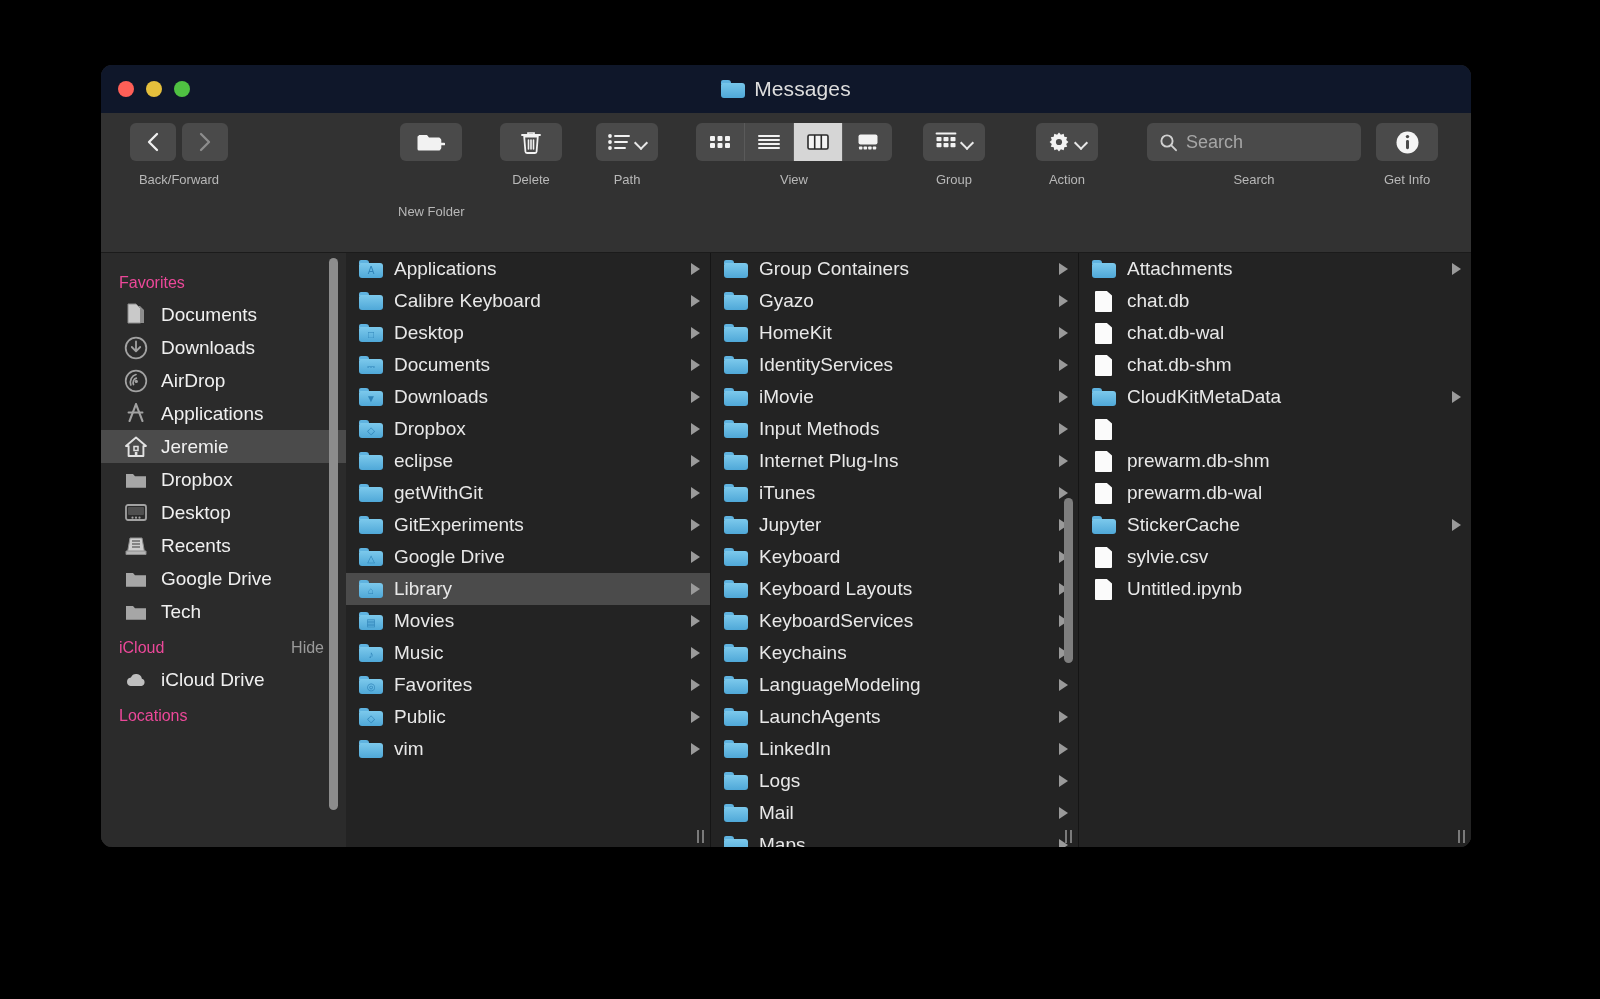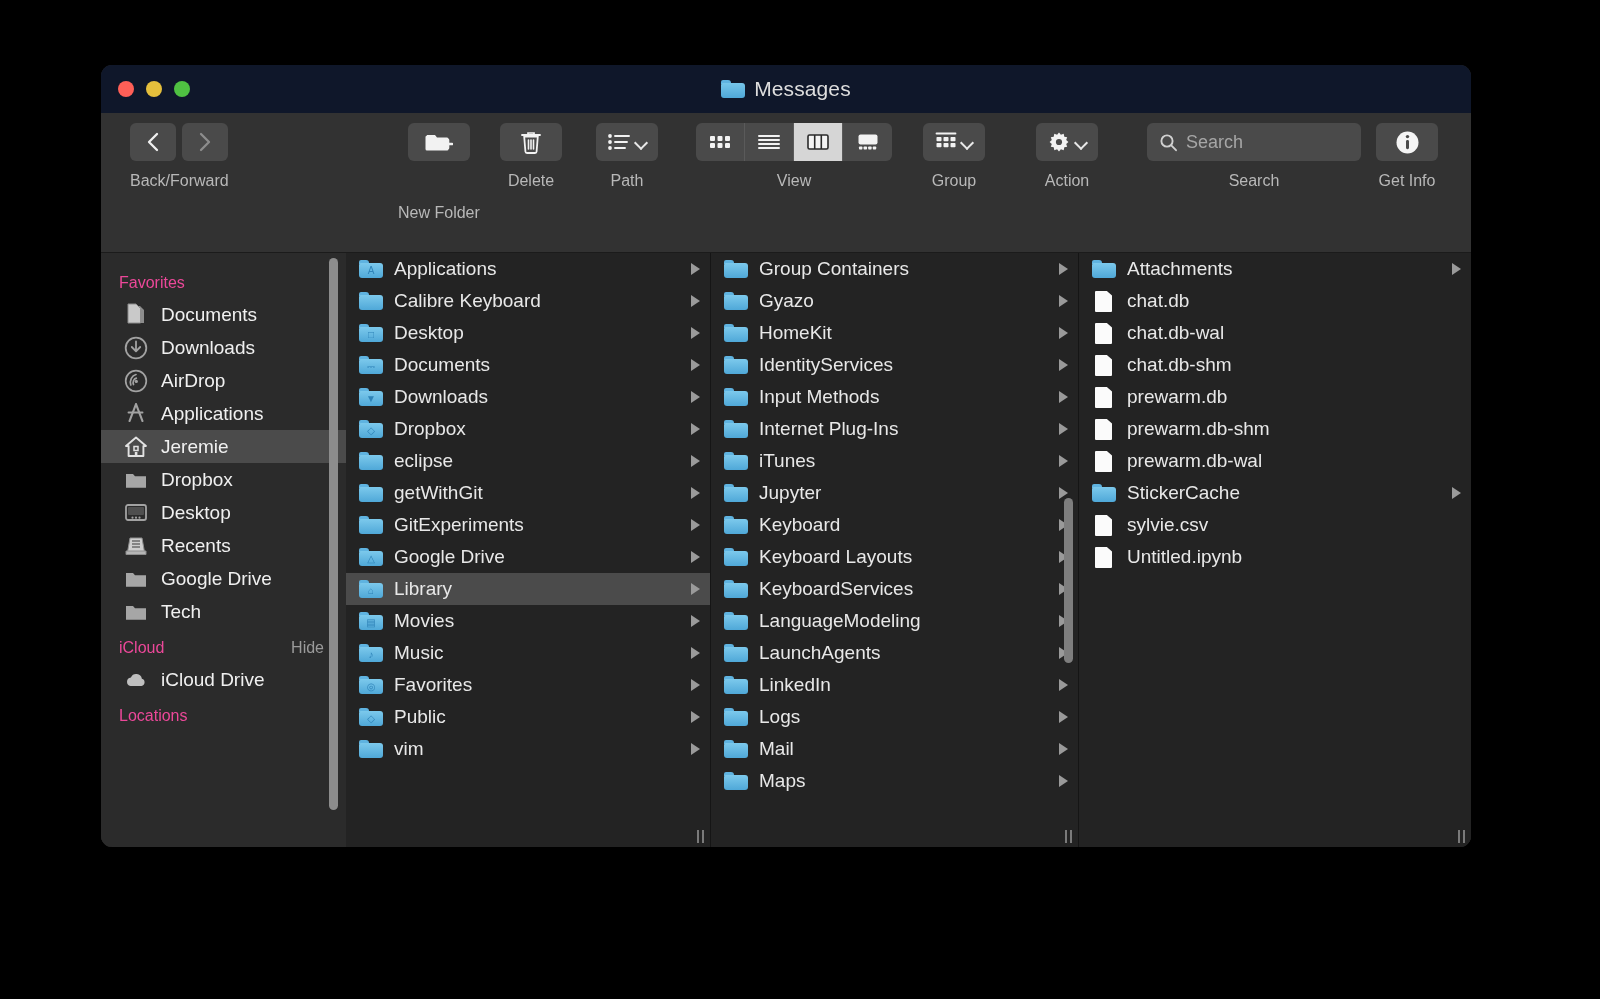--- a/index.html
+++ b/index.html
@@ -70,21 +70,21 @@
     background: #323232;
     border-bottom: 1px solid #1b1b1b;
   }
   .tb-group {
     position: absolute;
     display: flex; flex-direction: column; align-items: center;
   }
   .tb-row { display: flex; align-items: center; gap: 6px; }
   .tb-label {
     margin-top: 11px;
-    font-size: 16px; color: #b8b8b8; white-space: nowrap;
+    font-size: 13px; color: #b8b8b8; white-space: nowrap;
   }
   .tb-btn {
     background: #4a4a4a;
     border-radius: 6px;
     height: 38px;
     display: flex; align-items: center; justify-content: center;
     color: #f2f2f2;
   }
   .tb-btn.wide  { width: 46px; }
   .tb-btn.wider { width: 62px; gap: 4px; }
@@ -626,20 +626,25 @@
             <span class="rname">HomeKit</span>
             <span class="arrow"></span>
           </div>
           <div class="row">
             <span class="fi folder"></span>
             <span class="rname">IdentityServices</span>
             <span class="arrow"></span>
           </div>
           <div class="row">
             <span class="fi folder"></span>
+            <span class="rname">iMovie</span>
+            <span class="arrow"></span>
+          </div>
+          <div class="row">
+            <span class="fi folder"></span>
             <span class="rname">Input Methods</span>
             <span class="arrow"></span>
           </div>
           <div class="row">
             <span class="fi folder"></span>
             <span class="rname">Internet Plug-Ins</span>
             <span class="arrow"></span>
           </div>
           <div class="row">
             <span class="fi folder"></span>
@@ -657,20 +662,25 @@
             <span class="arrow"></span>
           </div>
           <div class="row">
             <span class="fi folder"></span>
             <span class="rname">Keyboard Layouts</span>
             <span class="arrow"></span>
           </div>
           <div class="row">
             <span class="fi folder"></span>
             <span class="rname">KeyboardServices</span>
+            <span class="arrow"></span>
+          </div>
+          <div class="row">
+            <span class="fi folder"></span>
+            <span class="rname">Keychains</span>
             <span class="arrow"></span>
           </div>
           <div class="row">
             <span class="fi folder"></span>
             <span class="rname">LanguageModeling</span>
             <span class="arrow"></span>
           </div>
           <div class="row">
             <span class="fi folder"></span>
             <span class="rname">LaunchAgents</span>
@@ -717,22 +727,26 @@
             <span class="fi doc"></span>
             <span class="rname">chat.db-wal</span>
             <span class="arrow hidden"></span>
           </div>
           <div class="row">
             <span class="fi doc"></span>
             <span class="rname">chat.db-shm</span>
             <span class="arrow hidden"></span>
           </div>
           <div class="row">
+            <span class="fi folder"></span>
+            <span class="rname">CloudKitMetaData</span>
+            <span class="arrow"></span>
+          </div>
+          <div class="row">
             <span class="fi doc"></span>
-            <span class="rname">prewarm.db</span>
             <span class="arrow hidden"></span>
           </div>
           <div class="row">
             <span class="fi doc"></span>
             <span class="rname">prewarm.db-shm</span>
             <span class="arrow hidden"></span>
           </div>
           <div class="row">
             <span class="fi doc"></span>
             <span class="rname">prewarm.db-wal</span>

